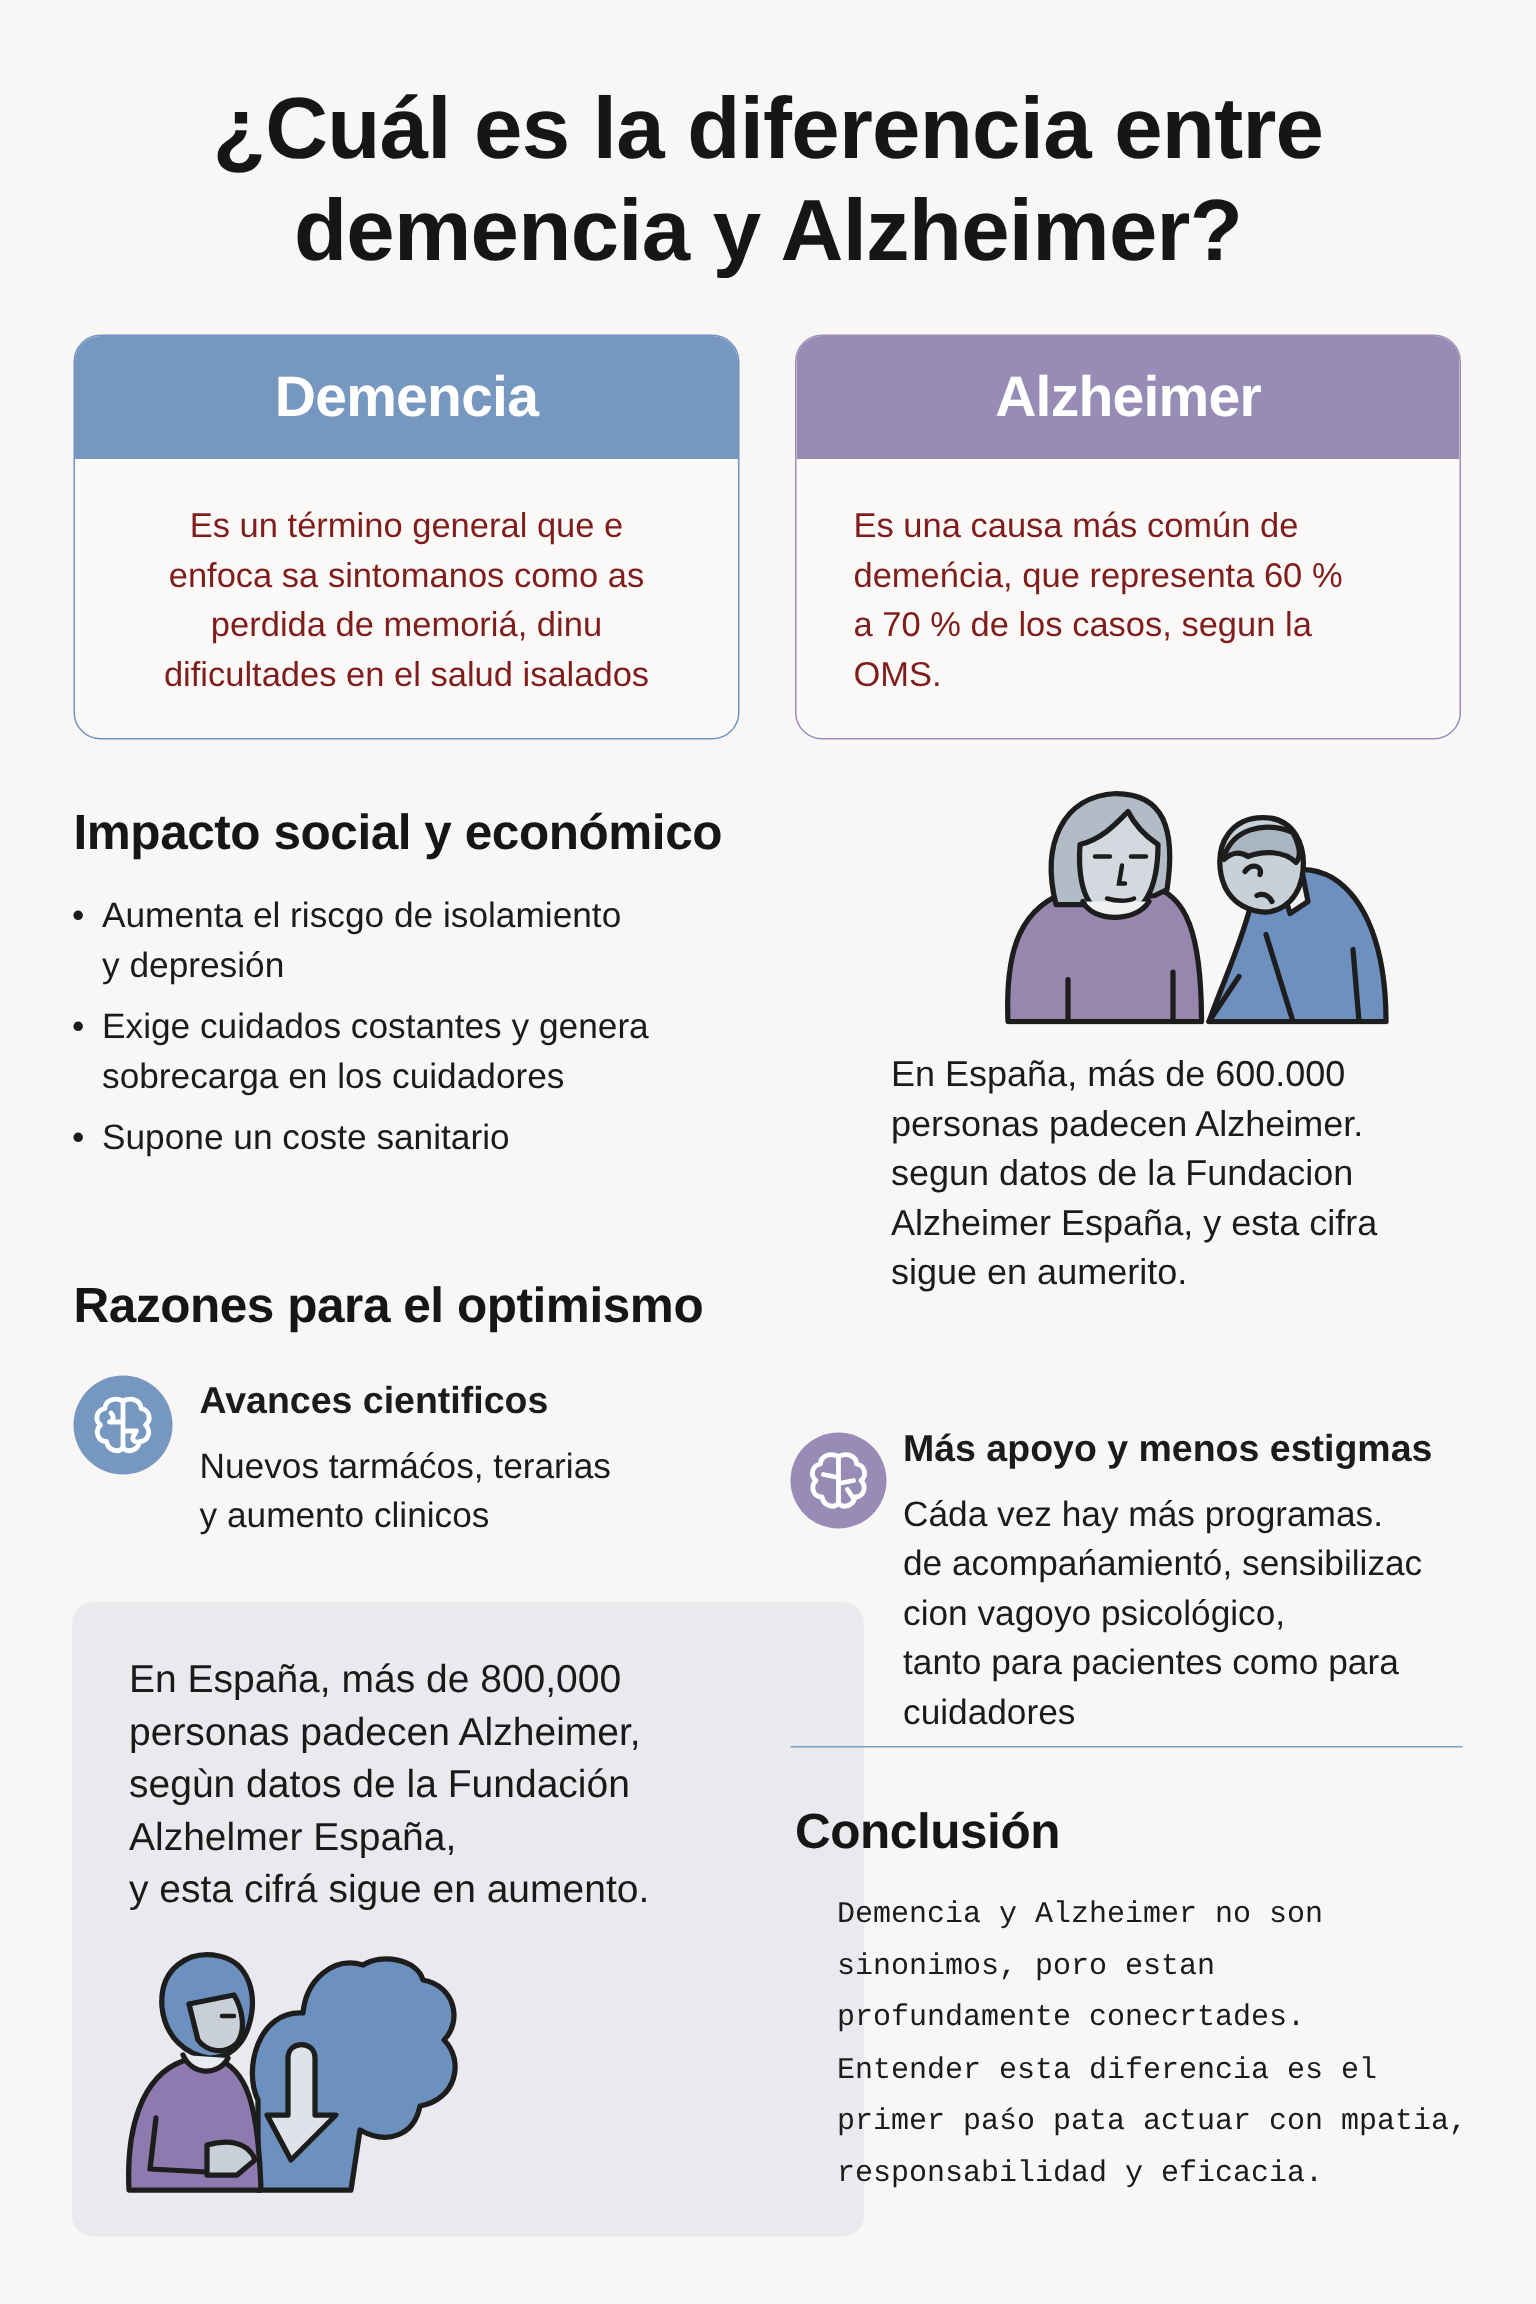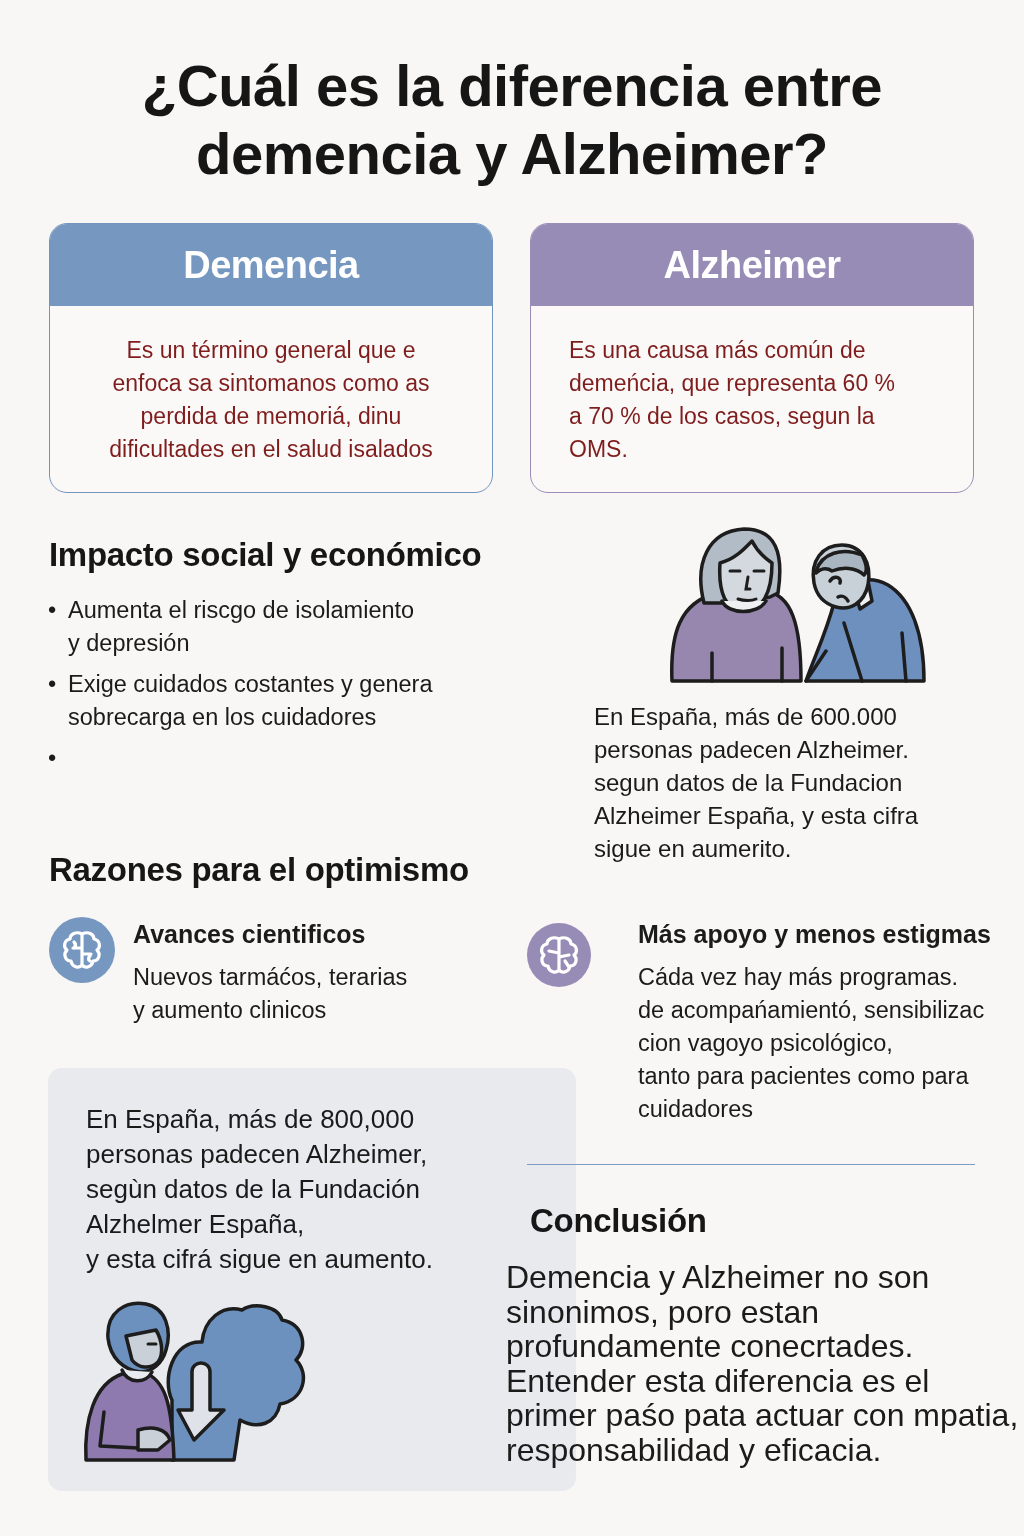--- a/index.html
+++ b/index.html
@@ -55,21 +55,21 @@
 
   .statbox {
     position: absolute; left: 48px; top: 1068px; width: 528px; height: 423px;
     background: #e9eaee; border-radius: 14px;
   }
   .statbox .stext { position: absolute; left: 38px; top: 34px; font-size: 26px; line-height: 35px; color: #1a1a1a; }
   .statbox .stext span { display: block; white-space: nowrap; }
   .illus2 { position: absolute; left: 34px; top: 232px; width: 250px; height: 162px; }
 
   .divider { position: absolute; left: 527px; top: 1164px; width: 448px; height: 0; border-top: 1.5px solid #7e9cc4; }
-  .concl { position: absolute; left: 506px; top: 1260px; font-size: 32px; line-height: 34.5px; }
+  .concl { position: absolute; left: 558px; top: 1260px; font-size: 20px; line-height: 34.5px; font-family: Liberation Mono, monospace; }
   .concl span { display: block; white-space: nowrap; }
 </style>
 </head>
 <body>
 
 <div class="title">
   <span>¿Cuál es la diferencia entre</span>
   <span>demencia y Alzheimer?</span>
 </div>
 
@@ -105,20 +105,21 @@
   <div class="bullet">
     <span class="dot">•</span>
     <div class="txt">
       <span>Exige cuidados costantes y genera</span>
       <span>sobrecarga en los cuidadores</span>
     </div>
   </div>
   <div class="bullet">
     <span class="dot">•</span>
     <div class="txt">
+      <span>Supone un coste sanitario</span>
     </div>
   </div>
 </div>
 
 <svg class="illus1" viewBox="0 0 262 160">
   <g stroke="#1d1d1d" stroke-width="3.5" stroke-linejoin="round" stroke-linecap="round">
 
     <path d="M6 158 C4 110 14 80 50 70 L100 68 C125 72 135 100 135 158 Z" fill="#9787ae"></path>
 
     <path d="M38 80 C28 40 42 8 78 6 C110 6 118 30 112 70 L104 74 L60 80 Z" fill="#b1bcc6"></path>
@@ -165,21 +166,21 @@
   </div>
   <div class="rtext">
     <div class="rtitle">Avances cientificos</div>
     <div class="rdesc">
       <span>Nuevos tarmáćos, terarias</span>
       <span>y aumento clinicos</span>
     </div>
   </div>
 </div>
 
-<div class="reason" style="left:527px; top:917px;gap:36px;">
+<div class="reason" style="left:527px; top:949px;">
   <div class="icon" style="background:#968cb6; width:64px; height:64px; margin-top:6px;">
     <svg width="44" height="44" viewBox="0 0 44 44" fill="none" stroke="#fff" stroke-width="3.2" stroke-linecap="round" stroke-linejoin="round">
       <path d="M22 6 C16 3 10 6 10 11 C4 12 3 19 7 22 C3 26 5 33 11 33 C12 39 19 41 22 37 C25 41 32 39 33 33 C39 33 41 26 37 22 C41 19 40 12 34 11 C34 6 28 3 22 6 Z"></path>
       <path d="M22 6 L22 37 M22 20 L12 18 M22 24 L32 22 M28 28 L32 34"></path>
     </svg>
   </div>
   <div class="rtext" style="margin-left:11px;">
     <div class="rtitle">Más apoyo y menos estigmas</div>
     <div class="rdesc">
       <span>Cáda vez hay más programas.</span>

